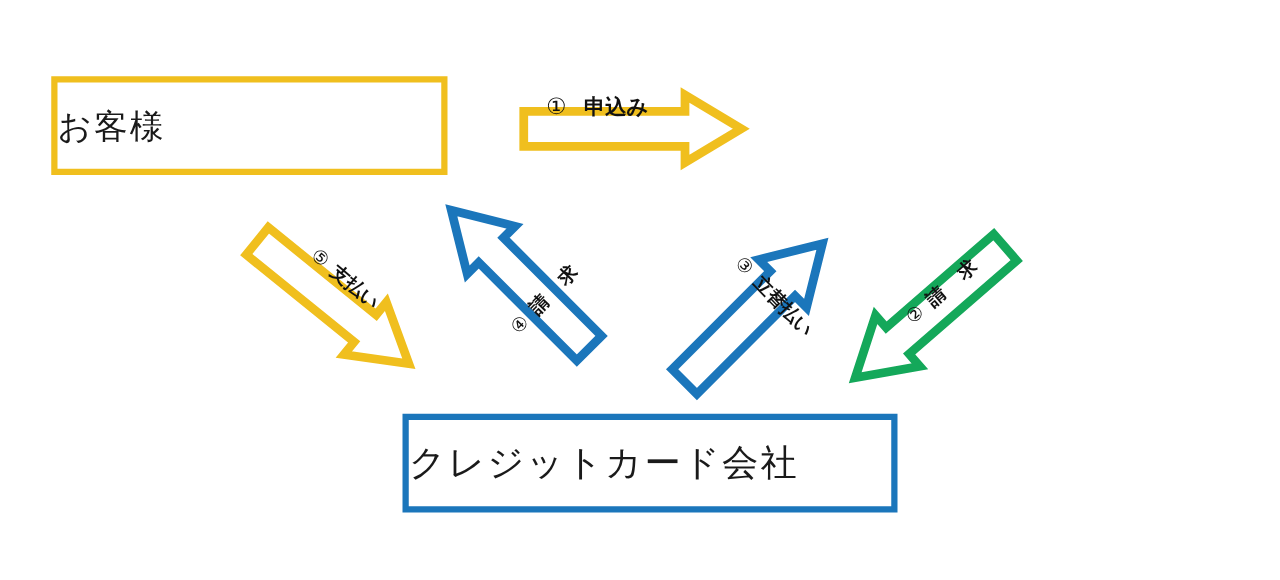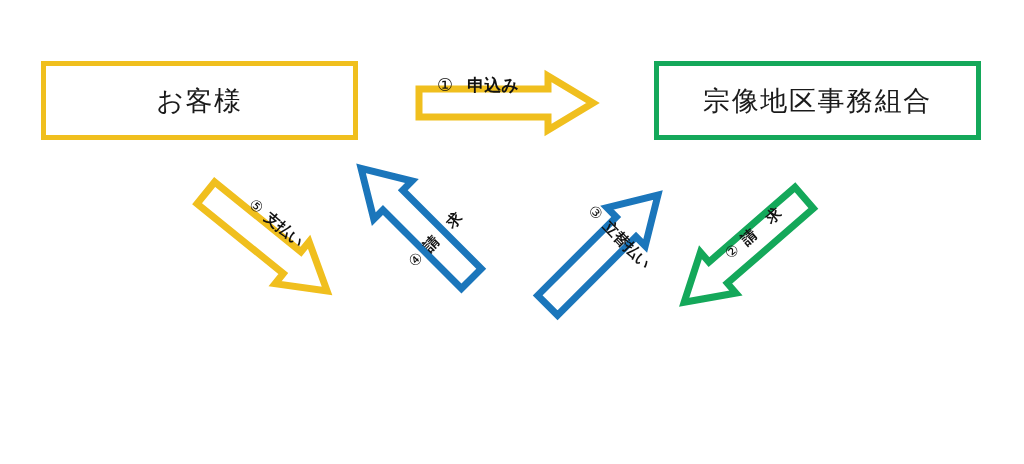--- a/index.html
+++ b/index.html
@@ -9,21 +9,21 @@
     font-family:"Liberation Sans","DejaVu Sans",sans-serif;
     overflow:hidden;
   }
   #stage{position:relative;width:1024px;height:464px;}
 
   
   .box{
     position:absolute;
     box-sizing:border-box;
     background:#ffffff;
-    display:flex;align-items:center;justify-content:center;
+    display:flex;align-items:center;justify-content:flex-start;
     color:#1a1a1a;
     letter-spacing:.06em;
     white-space:nowrap;
   }
   #box-customer{
     left:41px;top:61px;width:317px;height:79px;
     border:5px solid var(--yellow);
     font-size:27px;
   }
   #box-org{
@@ -125,18 +125,18 @@
     </svg>
   </div>
   <div class="arrow-label" id="lbl2">
     <span class="lbl-num">②</span><span class="sp">請 求</span>
   </div>
 
   <div class="box" id="box-customer">
     <span>お客様</span>
   </div>
 
-  <div class="box" id="box-org">
-    <span>宗像地区事務組合</span>
+
+  <div class="box" id="box-card">
+    <span>クレジットカード会社</span>
   </div>
-
 
 </div>
 
 </body></html>

